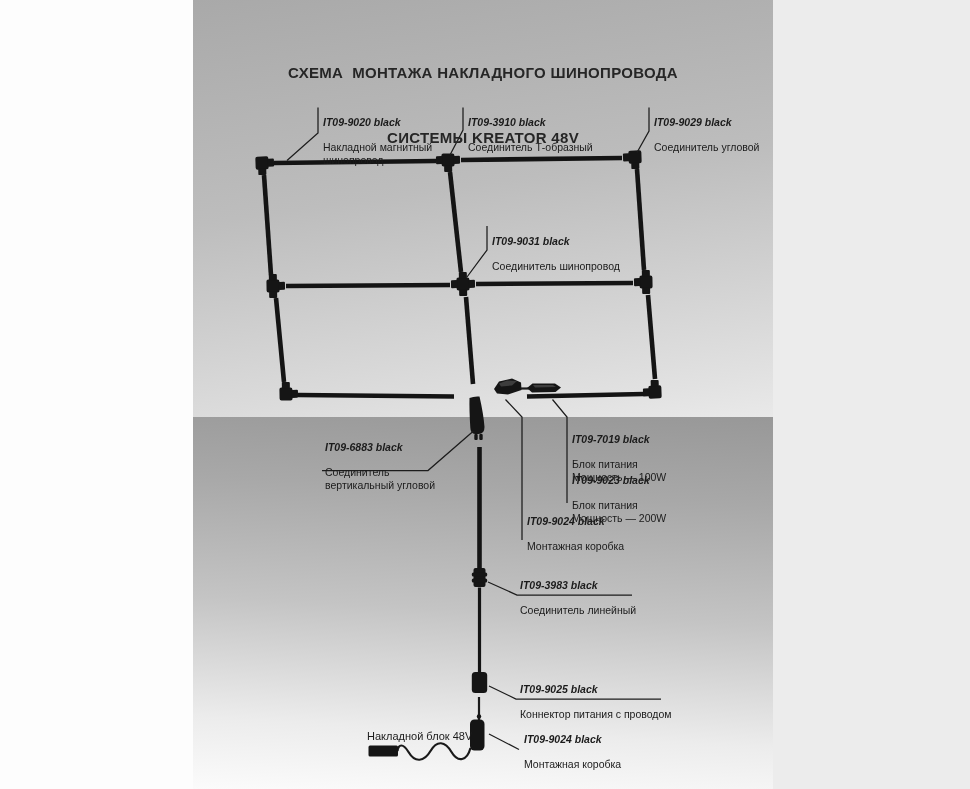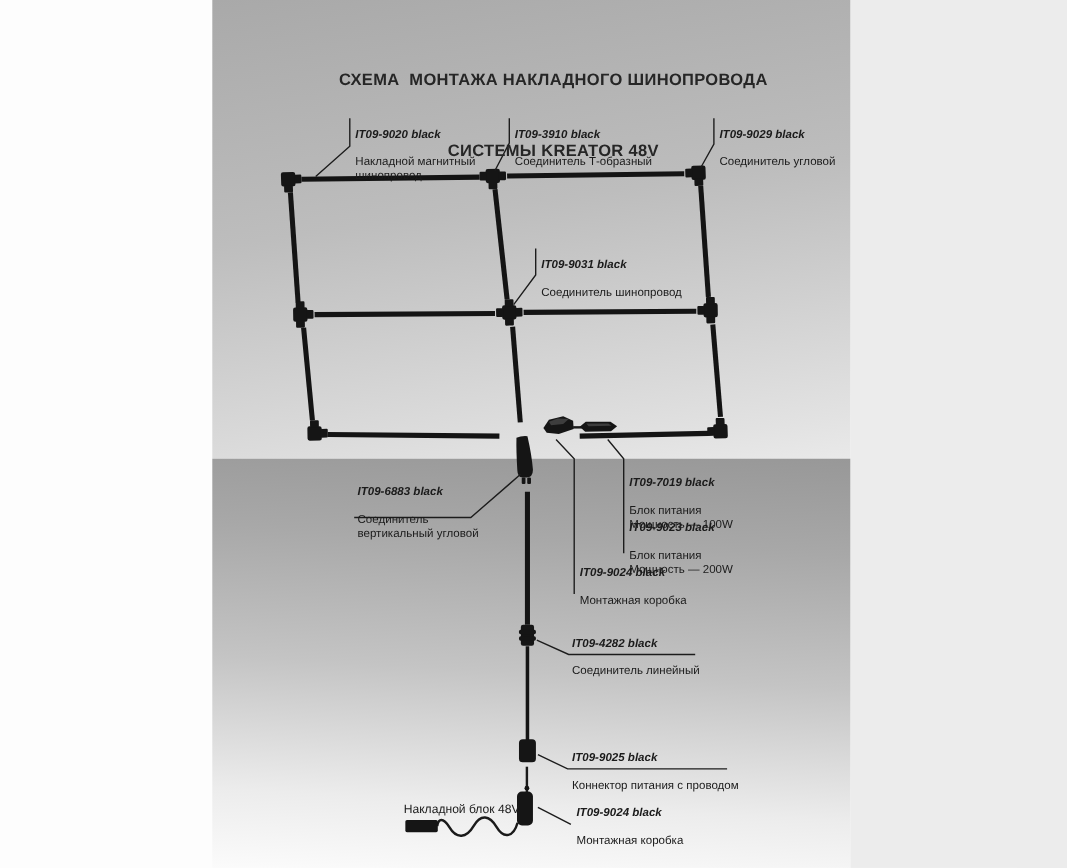--- a/index.html
+++ b/index.html
@@ -11,21 +11,21 @@
   .panel-bottom{position:absolute;left:193px;top:417px;width:580px;height:372px;
     background:linear-gradient(183deg,#989898 0%,#a8a8a8 22%,#c4c4c4 52%,#ececec 82%,#fbfbfb 100%);}
   svg.diagram{position:absolute;left:0;top:0;}
   .track{stroke:#141414;stroke-width:4.6;stroke-linecap:butt;}
   .track-thin{stroke:#141414;stroke-width:3.2;}
   .wire{stroke:#1a1a1a;stroke-width:2.2;fill:none;}
   .leader{stroke:#1c1c1c;stroke-width:1.25;fill:none;}
   .conn rect,.solid{fill:#151515;}
   .facet{fill:#3d3d3d;}
   .title{position:absolute;left:193px;top:18px;width:580px;text-align:center;
-    color:#262626;font-size:15px;font-weight:700;line-height:1.45;letter-spacing:.3px;white-space:pre-wrap;padding-left:20px;}
+    color:#262626;font-size:15px;font-weight:700;line-height:1.45;letter-spacing:.3px;white-space:pre-wrap;}
   .lbl{position:absolute;color:#1b1b1b;font-size:10.5px;line-height:1.18;white-space:pre-line;}
   .lbl .code{font-weight:700;font-style:italic;}
   .plain{position:absolute;color:#1b1b1b;font-size:11px;}
 </style>
 </head>
 <body>
 
 <div class="stage">
   <div class="margin-right"></div>
   <div class="panel-top"></div>
@@ -206,21 +206,21 @@
     <div>Блок питания
 Мощность — 200W</div>
   </div>
 
   <div class="lbl" style="left:527px;top:503px">
     <div class="code">IT09-9024 black</div>
     <div>Монтажная коробка</div>
   </div>
 
   <div class="lbl" style="left:520px;top:567px">
-    <div class="code">IT09-4282 black</div>
+    <div class="code">IT09-3983 black</div>
     <div>Соединитель линейный</div>
   </div>
 
   <div class="lbl" style="left:520px;top:671px">
     <div class="code">IT09-9025 black</div>
     <div>Коннектор питания с проводом</div>
   </div>
 
   <div class="lbl" style="left:524px;top:721px">
     <div class="code">IT09-9024 black</div>

